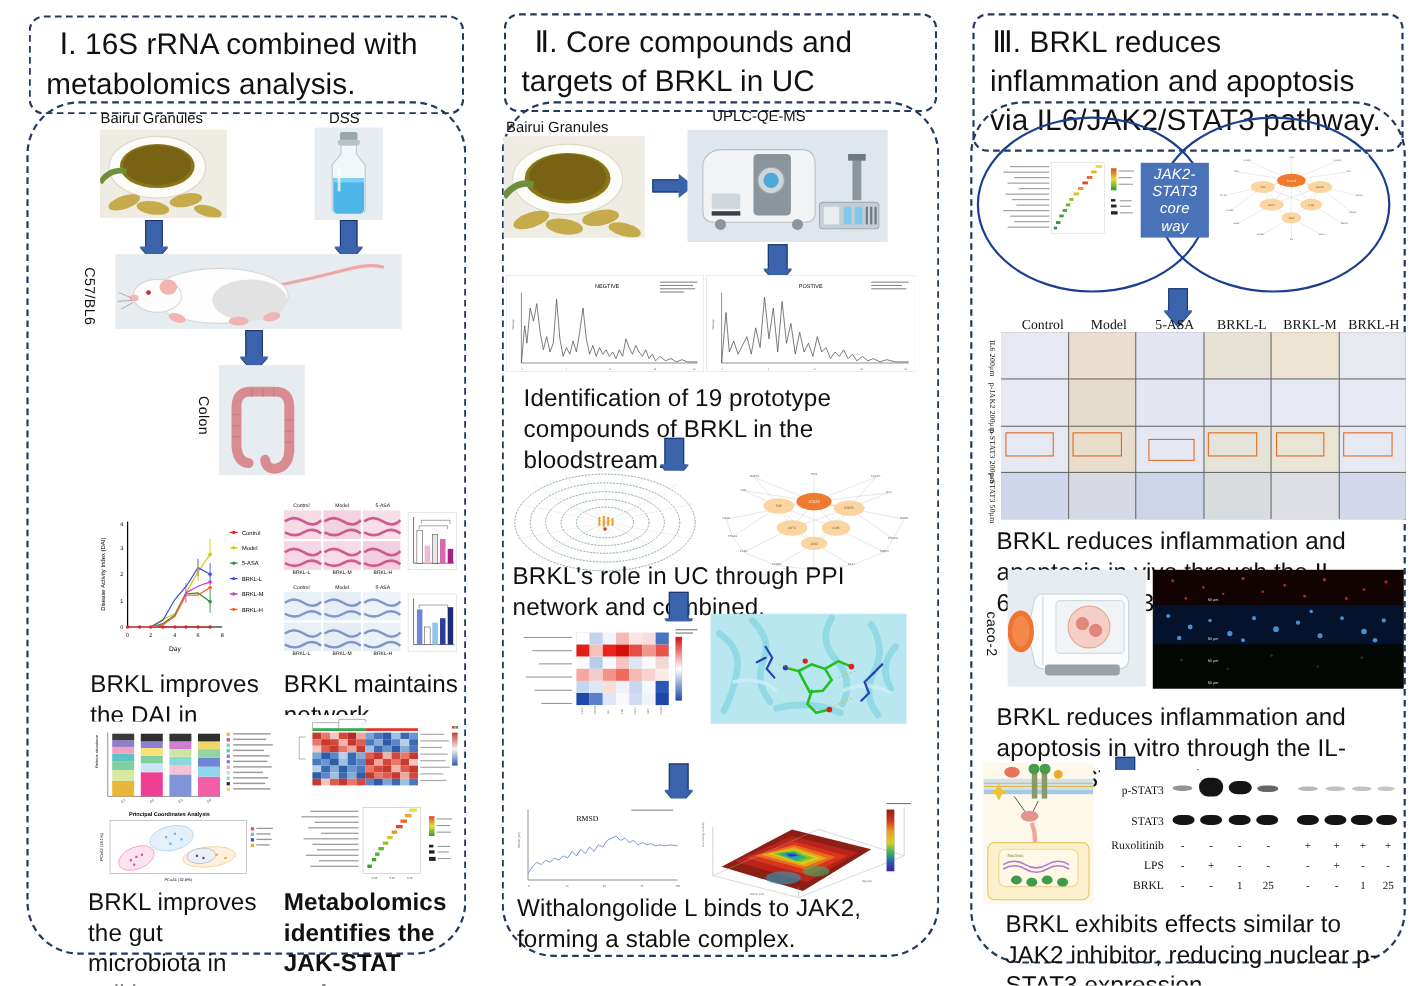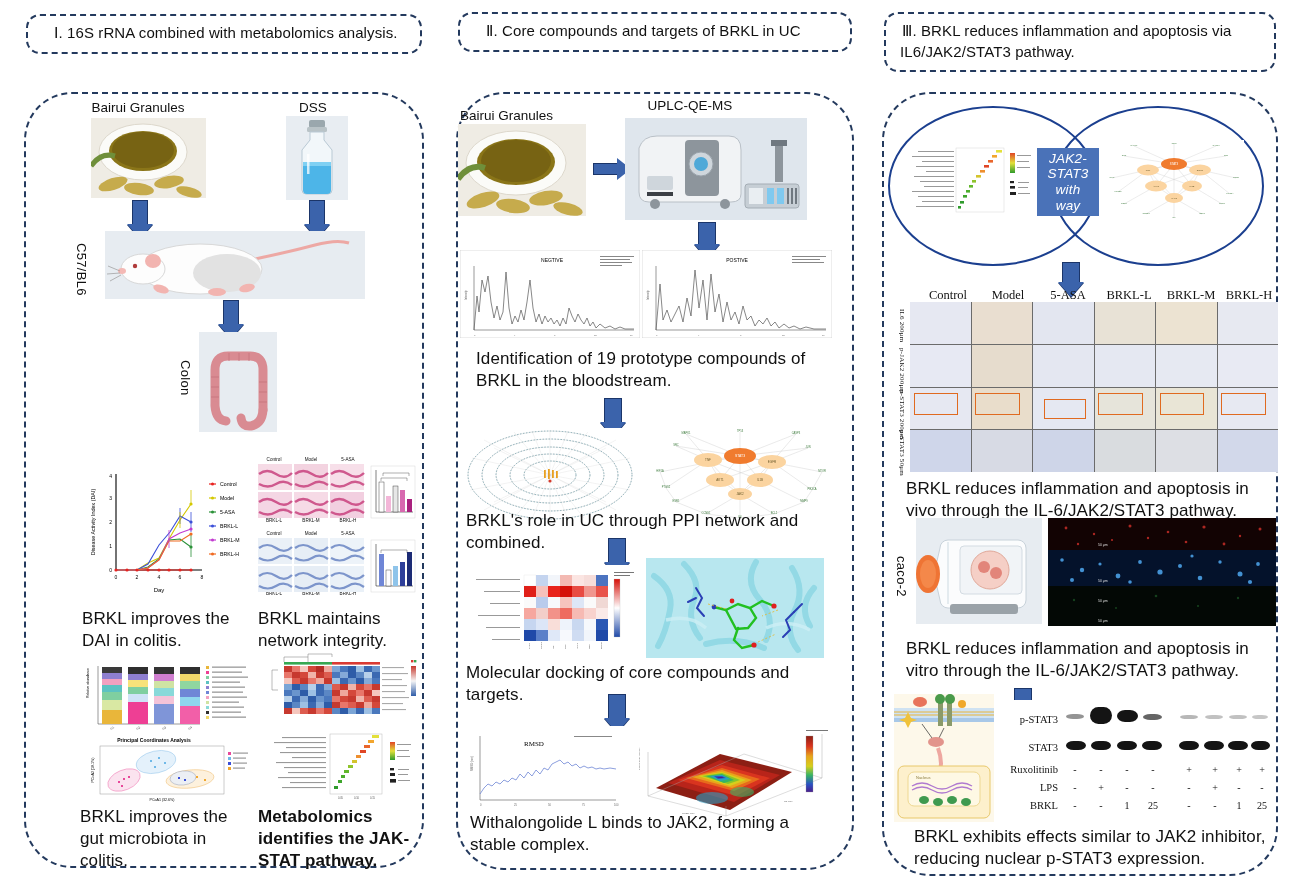--- a/index.html
+++ b/index.html
@@ -18,39 +18,39 @@
   .panel { position: absolute; top: 0; height: 896px; }
   #panel-1 { left: 18px;  width: 410px; }
   #panel-2 { left: 450px; width: 408px; }
   #panel-3 { left: 876px; width: 406px; }
 
   .panel-header {
     position: absolute; left: 8px; top: 12px; right: 6px;
     border: 2px dashed #23395d;
     border-radius: 14px;
     padding: 7px 10px 8px 14px;
-    font-size: 15px; line-height: 1.32;
+    font-size: 27px; line-height: 1.32;
     letter-spacing: .1px;
   }
   .panel-body {
     position: absolute; left: 6px; right: 4px; top: 88px; bottom: 8px;
     border: 2px dashed #23395d;
     border-radius: 42px;
   }
   #panel-1 .panel-header { top: 14px; }
   #panel-1 .panel-body { top: 92px; bottom: 28px; border-radius: 48px; }
   #panel-2 .panel-body { top: 92px; bottom: 26px; border-radius: 48px; }
   #panel-3 .panel-body { top: 92px; bottom: 20px; border-radius: 48px; }
 
   .roman { font-family: "Liberation Serif", serif; padding-left: 12px; }
   #panel-3 .roman { padding-left: 2px; }
 
   
   .cap {
-    font-size: 17px; line-height: 1.28; letter-spacing: .1px;
+    font-size: 22px; line-height: 1.28; letter-spacing: .1px;
     position: absolute;
   }
   .lbl { font-size: 13.5px; position: absolute; text-align: center; }
   .vlbl {
     position: absolute; writing-mode: vertical-rl; text-orientation: mixed;
     font-size: 13px; letter-spacing: .3px;
   }
   .imgbox {
     position: absolute; background: #e7ecf1; overflow: hidden;
   }
@@ -1038,21 +1038,20 @@
           <path d="M156 46 l-8 8"></path>
         </g>
         <g stroke="#e8b82a" stroke-width=".8" stroke-dasharray="2 2">
           <path d="M62 46 l18 5"></path>
             <path d="M132 52 l-16 6"></path>
             <path d="M112 84 l18 -8"></path>
         </g>
       </svg>
     </div>
 
-    <div class="cap" style="left:16px;top:662px;width:380px;">Molecular docking of core compounds and targets.</div>
 
     <div class="arrow-d" style="left:158px;top:694px;width:18px;height:26px;"></div>
 
     <div class="imgbox" style="left:14px;top:726px;width:160px;height:88px;background:#fff;">
       <svg class="mini" viewBox="0 0 160 88">
         <rect width="160" height="88" fill="#fff"></rect>
         <text x="70" y="20" text-anchor="middle" font-size="7" font-family="Liberation Serif, serif">RMSD</text>
         <g fill="#888">
             <rect x="110" y="10" width="38" height="1"></rect>
           </g>
@@ -1188,21 +1187,21 @@
             <rect x="108" y="37" width="11" height="1"></rect>
             <rect x="108" y="42" width="10" height="1"></rect>
             <rect x="108" y="48" width="12" height="1"></rect>
           </g>
       </svg>
     </div>
 
     <div class="venn-box" style="left:161px;top:148px;width:62px;height:68px;font-style:italic;">
       <span>JAK2-</span>
       <span>STAT3</span>
-      <span>with</span>
+      <span>core</span>
       <span>way</span>
     </div>
 
     <div class="imgbox" style="left:228px;top:140px;width:140px;height:82px;background:#fff;">
       <svg class="mini" viewBox="0 0 140 82">
         <rect width="140" height="82" fill="#fff"></rect>
         <g stroke="#c9c9c9" stroke-width=".35" fill="none">
           <path d="M70 24 L44 30 M70 24 L96 30 M70 24 L52 46 M70 24 L88 46 M70 24 L70 58 M44 30 L52 46 M96 30 L88 46 M52 46 L70 58 M88 46 L70 58 M44 30 L70 58 M96 30 L70 58 M52 46 L96 30 M88 46 L44 30"></path>
           <path d="M70 24 L20 16 M70 24 L30 6 M70 24 L70 4 M70 24 L112 6 M70 24 L122 16 M70 24 L132 38 M70 24 L8 38 M44 30 L14 52 M96 30 L126 54 M70 58 L42 74 M70 58 L98 74 M52 46 L20 64 M88 46 L118 64 M70 58 L70 78"></path>
         </g>

